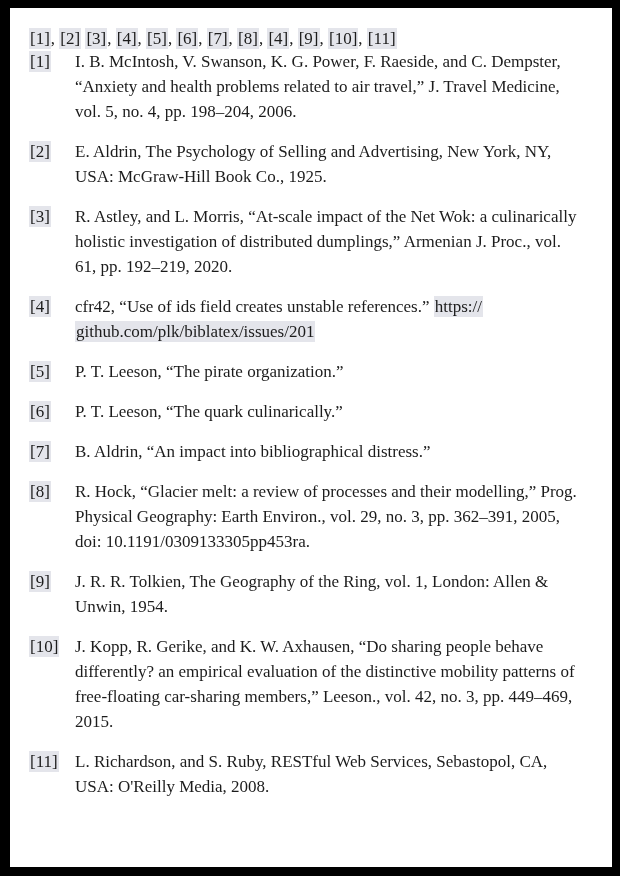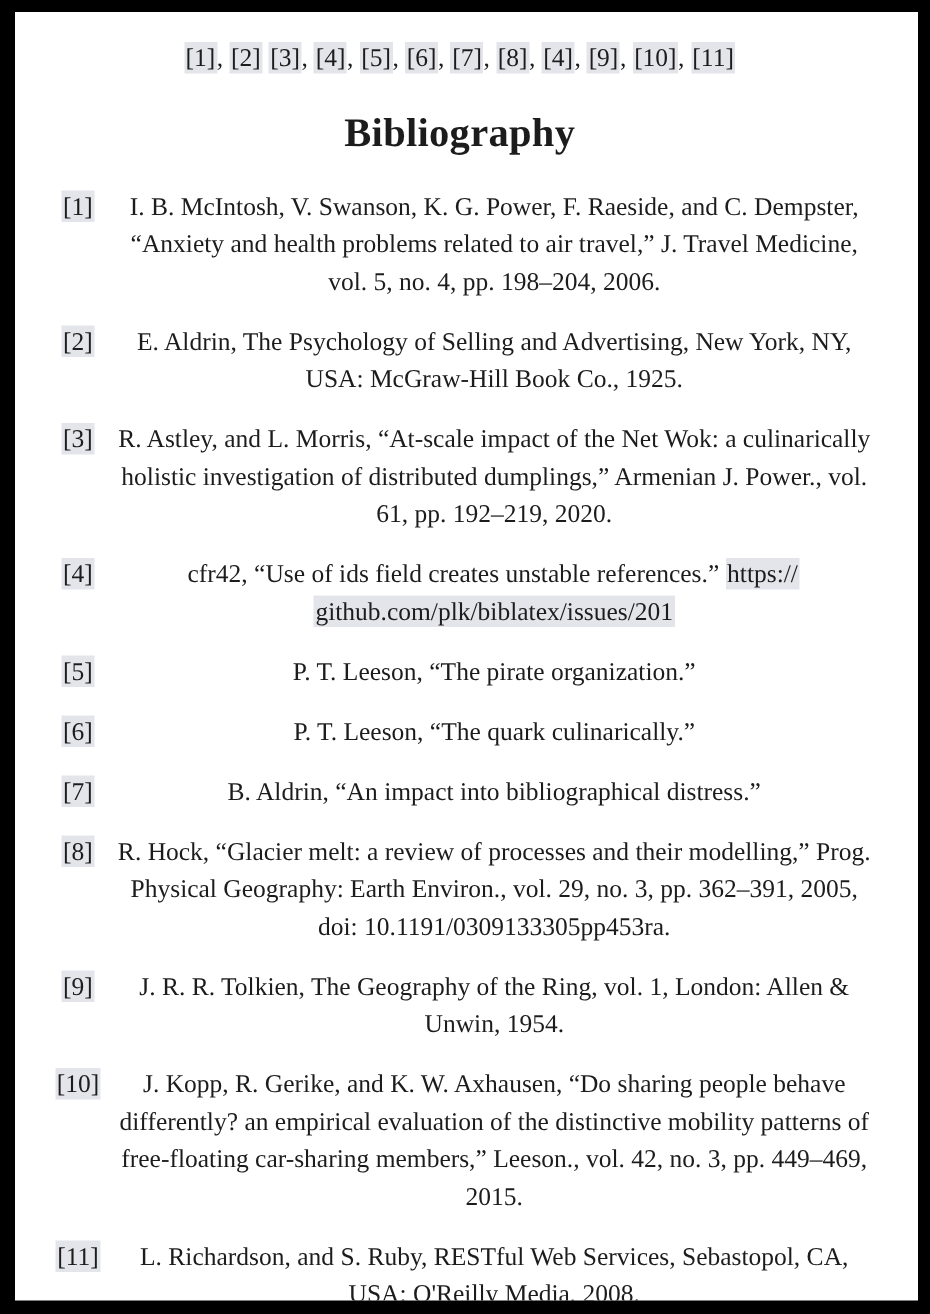--- a/index.html
+++ b/index.html
@@ -11,21 +11,20 @@
     -webkit-font-smoothing: antialiased;
   }
   .page {
     position: absolute;
     left: 10px; top: 8px; right: 8px; bottom: 9px;
     background: #ffffff;
     color: #1c1c1c;
     padding: 20px 28px 0 19px;
     box-sizing: border-box;
     overflow: hidden;
-    text-align: center;
   }
   .cite-line {
     margin: 0;
     font-size: 17px;
     line-height: 21px;
     white-space: nowrap;
   }
   .chip {
     background: var(--hl, #e4e5eb);
     padding: 1px 1px;
@@ -86,35 +85,34 @@
   <span><a class="chip cite-chip" href="#">[8]</a><span>, </span></span>
 
   <span><a class="chip cite-chip" href="#">[4]</a><span>, </span></span>
 
   <span><a class="chip cite-chip" href="#">[9]</a><span>, </span></span>
 
   <span><a class="chip cite-chip" href="#">[10]</a><span>, </span></span>
 
   <span><a class="chip cite-chip" href="#">[11]</a><span></span></span>
 </p>
-  <h1 class="heading">Bibliography</h1>
   <div class="refs">
   <div class="ref">
     <span class="ref-label"><span class="chip">[1]</span></span>
     <span class="ref-text"><span>I. B. McIntosh, V. Swanson, K. G. Power, F. Raeside, and C. Dempster, “Anxiety and health problems related to air travel,” </span><span class="it">J. Travel Medicine</span><span>, vol. 5, no. 4, pp. 198–204, 2006.</span></span>
   </div>
 
   <div class="ref">
     <span class="ref-label"><span class="chip">[2]</span></span>
     <span class="ref-text"><span>E. Aldrin, </span><span class="it">The Psychology of Selling and Advertising</span><span>, New York, NY, USA: McGraw-Hill Book Co., 1925.</span></span>
   </div>
 
   <div class="ref">
     <span class="ref-label"><span class="chip">[3]</span></span>
-    <span class="ref-text"><span>R. Astley, and L. Morris, “At-scale impact of the Net Wok: a culinarically holistic investigation of distributed dumplings,” </span><span class="it">Armenian J. Power.</span><span>, vol. 61, pp. 192–219, 2020.</span></span>
+    <span class="ref-text"><span>R. Astley, and L. Morris, “At-scale impact of the Net Wok: a culinarically holistic investigation of distributed dumplings,” </span><span class="it">Armenian J. Proc.</span><span>, vol. 61, pp. 192–219, 2020.</span></span>
   </div>
 
   <div class="ref">
     <span class="ref-label"><span class="chip">[4]</span></span>
     <span class="ref-text"><span>cfr42, “Use of ids field creates unstable references.” </span><a class="link" href="#">https://<wbr>github.com/plk/biblatex/issues/201</a></span>
   </div>
 
   <div class="ref">
     <span class="ref-label"><span class="chip">[5]</span></span>
     <span class="ref-text"><span>P. T. Leeson, “The pirate organization.”</span></span>

